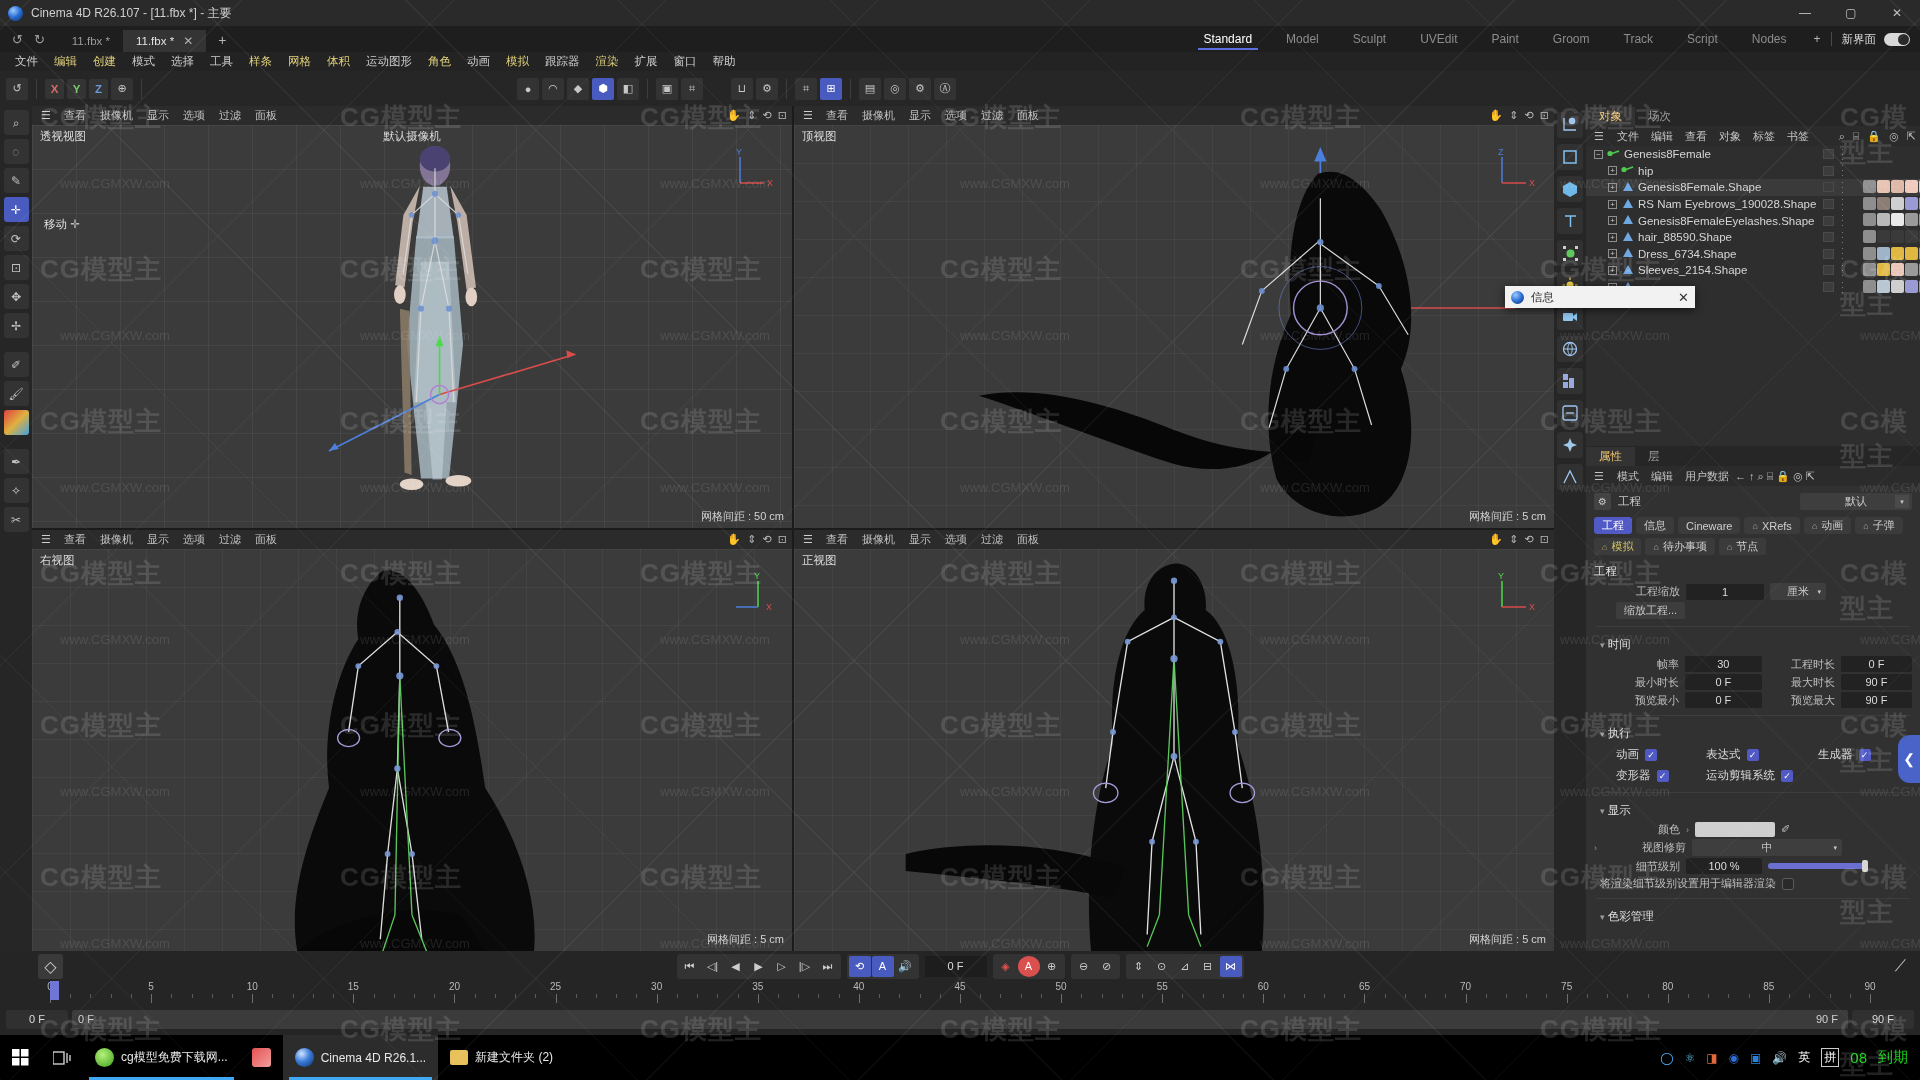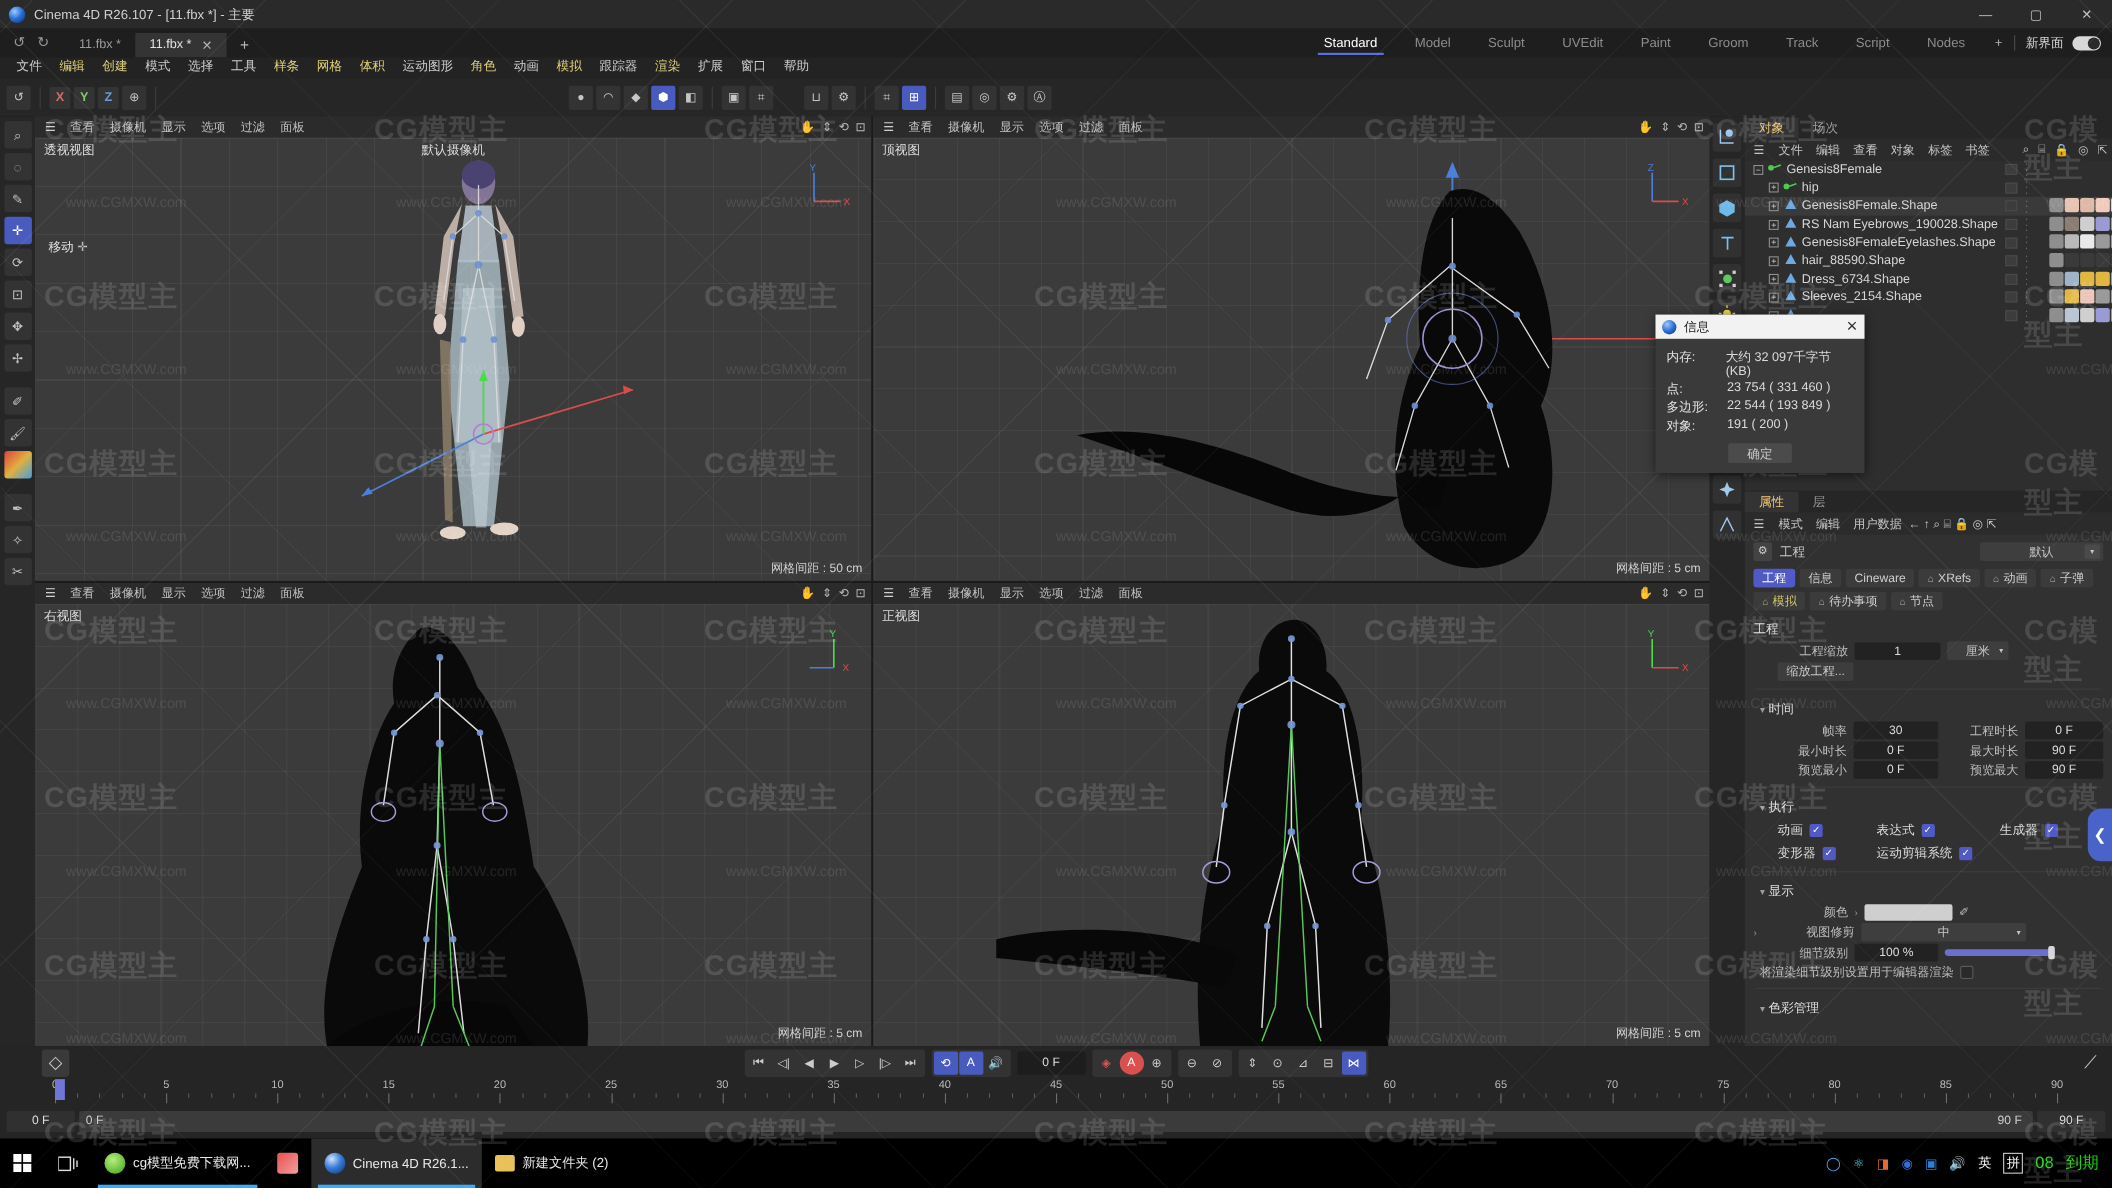--- a/index.html
+++ b/index.html
@@ -1002,39 +1002,20 @@
         </div>
       </div>
     </div>
   </div>
 
   <div class="infodlg">
     <div class="infotitle">
       <div class="ic"></div>
       <span>信息</span>
       <span class="cl">✕</span>
-    </div>
-    <div style="padding:8px 0 0 0">
-      <div class="inforow">
-        <b>内存:</b>
-        <span>大约 32 097千字节(KB)</span>
-      </div>
-      <div class="inforow">
-        <b>点:</b>
-        <span>23 754 ( 331 460 )</span>
-      </div>
-      <div class="inforow">
-        <b>多边形:</b>
-        <span>22 544 ( 193 849 )</span>
-      </div>
-      <div class="inforow">
-        <b>对象:</b>
-        <span>191 ( 200 )</span>
-      </div>
-      <div class="infook">确定</div>
     </div>
   </div>
 
   <div class="sidehandle">❮</div>
 
   <div class="bottom">
     <div class="transport">
       <div class="keybtn">◇</div>
       <div style="margin-left:auto;display:flex;gap:6px;align-items:center;margin-right:auto">
         <div class="tgroup">

